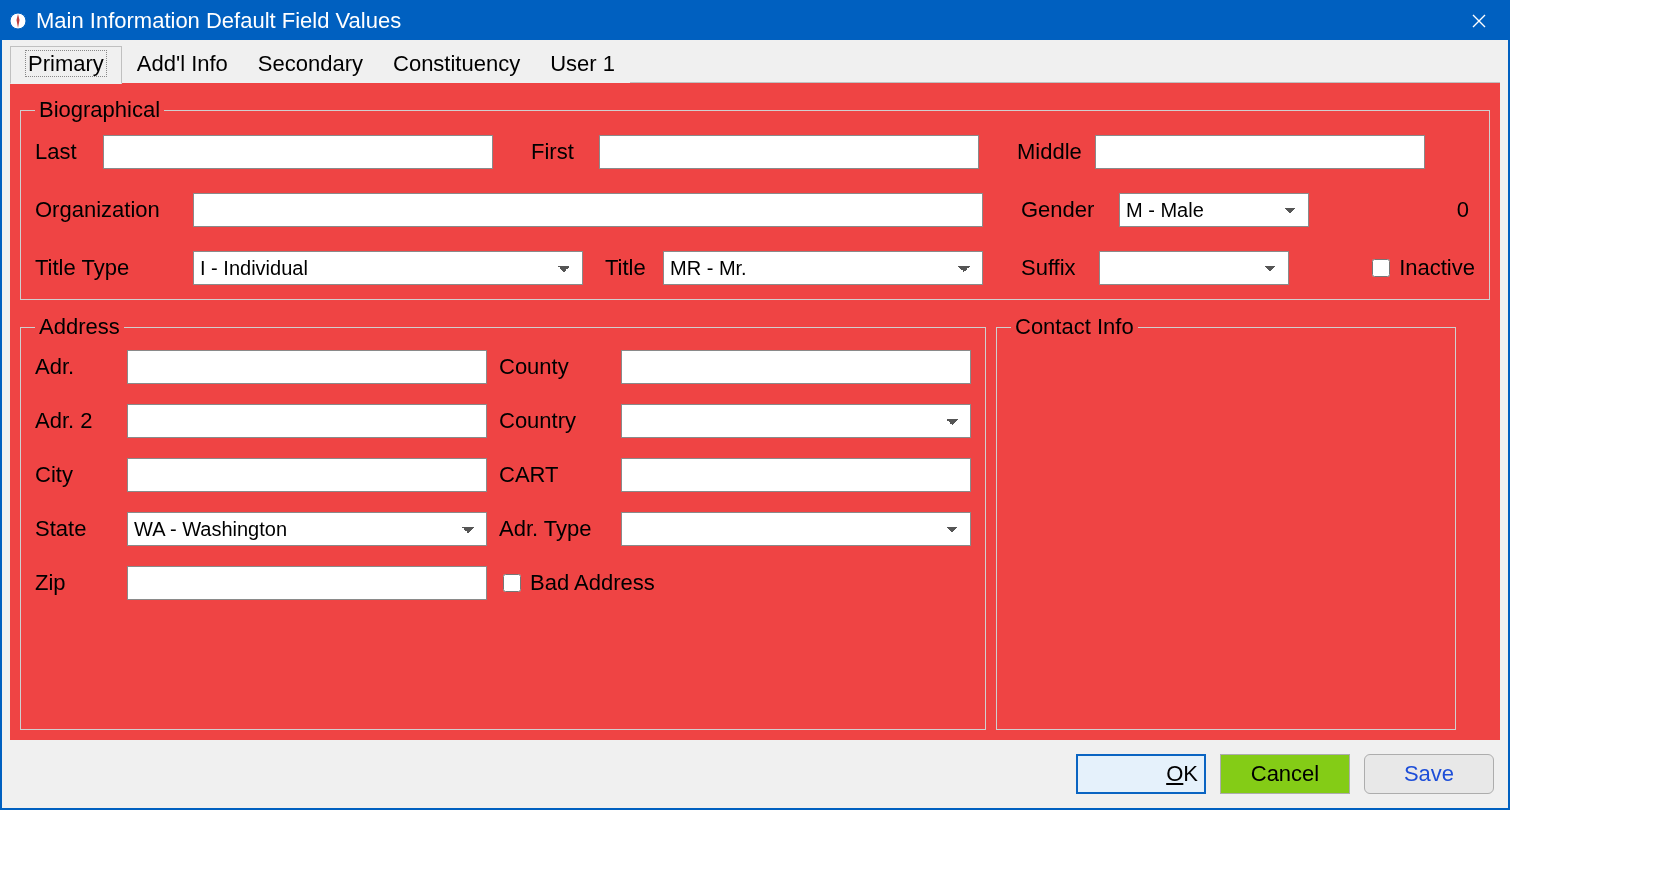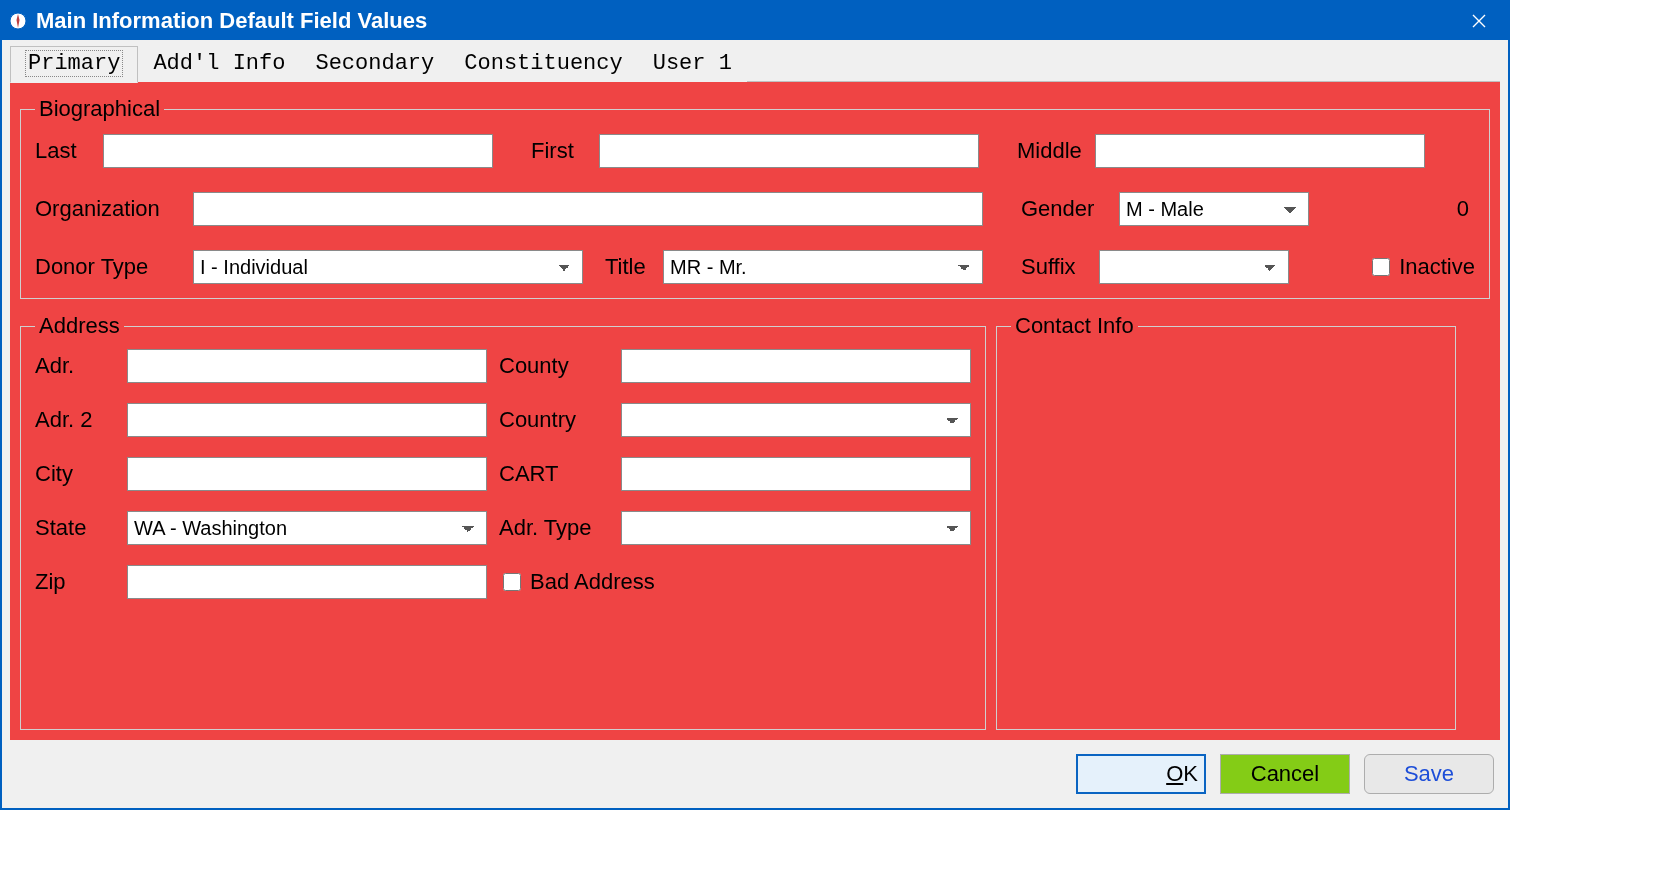--- a/index.html
+++ b/index.html
@@ -23,39 +23,38 @@
     color: #fff;
     height: 38px;
     display: flex;
     align-items: center;
     padding: 0 6px 0 6px;
   }
   .titlebar .icon {
     width: 20px; height: 20px; margin-right: 8px;
     display:flex;align-items:center;justify-content:center;
   }
-  .titlebar .title { font-size: 22px; font-weight: 700; flex: 0 0 auto; }
+  .titlebar .title { font-size: 22px; font-weight: 400; flex: 0 0 auto; }
   .titlebar .spacer { flex: 1; }
   .titlebar .winbtn {
     width: 46px; height: 38px; display:flex;align-items:center;justify-content:center;
     cursor:pointer;
   }
 
   .client {
     flex: 1;
     padding: 0 8px 8px 8px;
     display:flex;flex-direction:column;
   }
 
   .tabstrip {
     display:flex;
     align-items:flex-end;
     margin-top:6px;
     position:relative;
-    font-family:Liberation Mono, monospace;
   }
   .tabstrip::after{
     content:"";
     position:absolute;
     left:0;right:0;bottom:0;
     border-bottom:1px solid #c0c0c0;
     z-index:0;
   }
   .tab {
     padding: 4px 14px 6px 14px;
@@ -223,21 +222,21 @@
           <input class="text" style="width: 790px;" value="">
           <label class="flabel" style="width:90px;margin-left:30px">Gender</label>
           <select class="text" style="width:190px">
             <option>M - Male</option>
           </select>
           <span style="flex:1"></span>
           <span class="zero">0</span>
         </div>
 
         <div class="row" style="margin-top:24px">
-          <label class="flabel" style="width:150px">Donor Type</label>
+          <label class="flabel" style="width:150px">Title Type</label>
           <select class="text" style="width:390px">
             <option>I - Individual</option>
           </select>
           <label class="flabel" style="width:50px;margin-left:14px">Title</label>
           <select class="text" style="width:320px">
             <option>MR - Mr.</option>
           </select>
           <label class="flabel" style="width:70px;margin-left:30px">Suffix</label>
           <select class="text" style="width:190px">
             <option></option>

